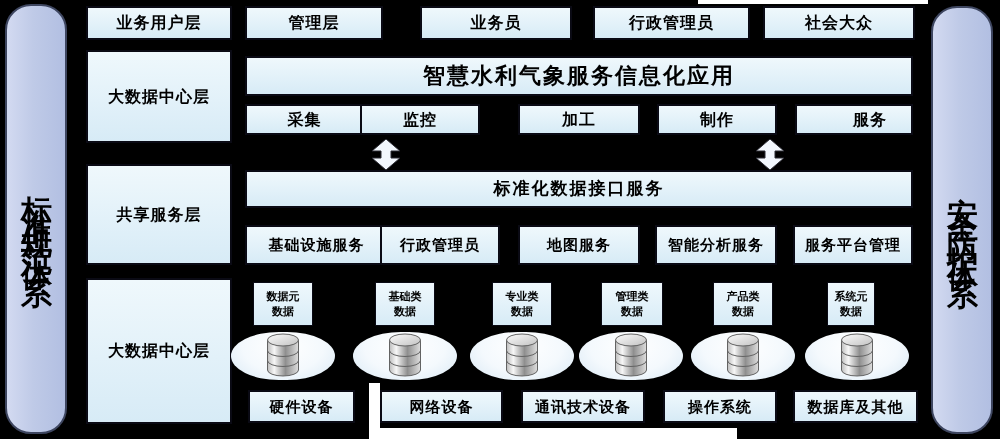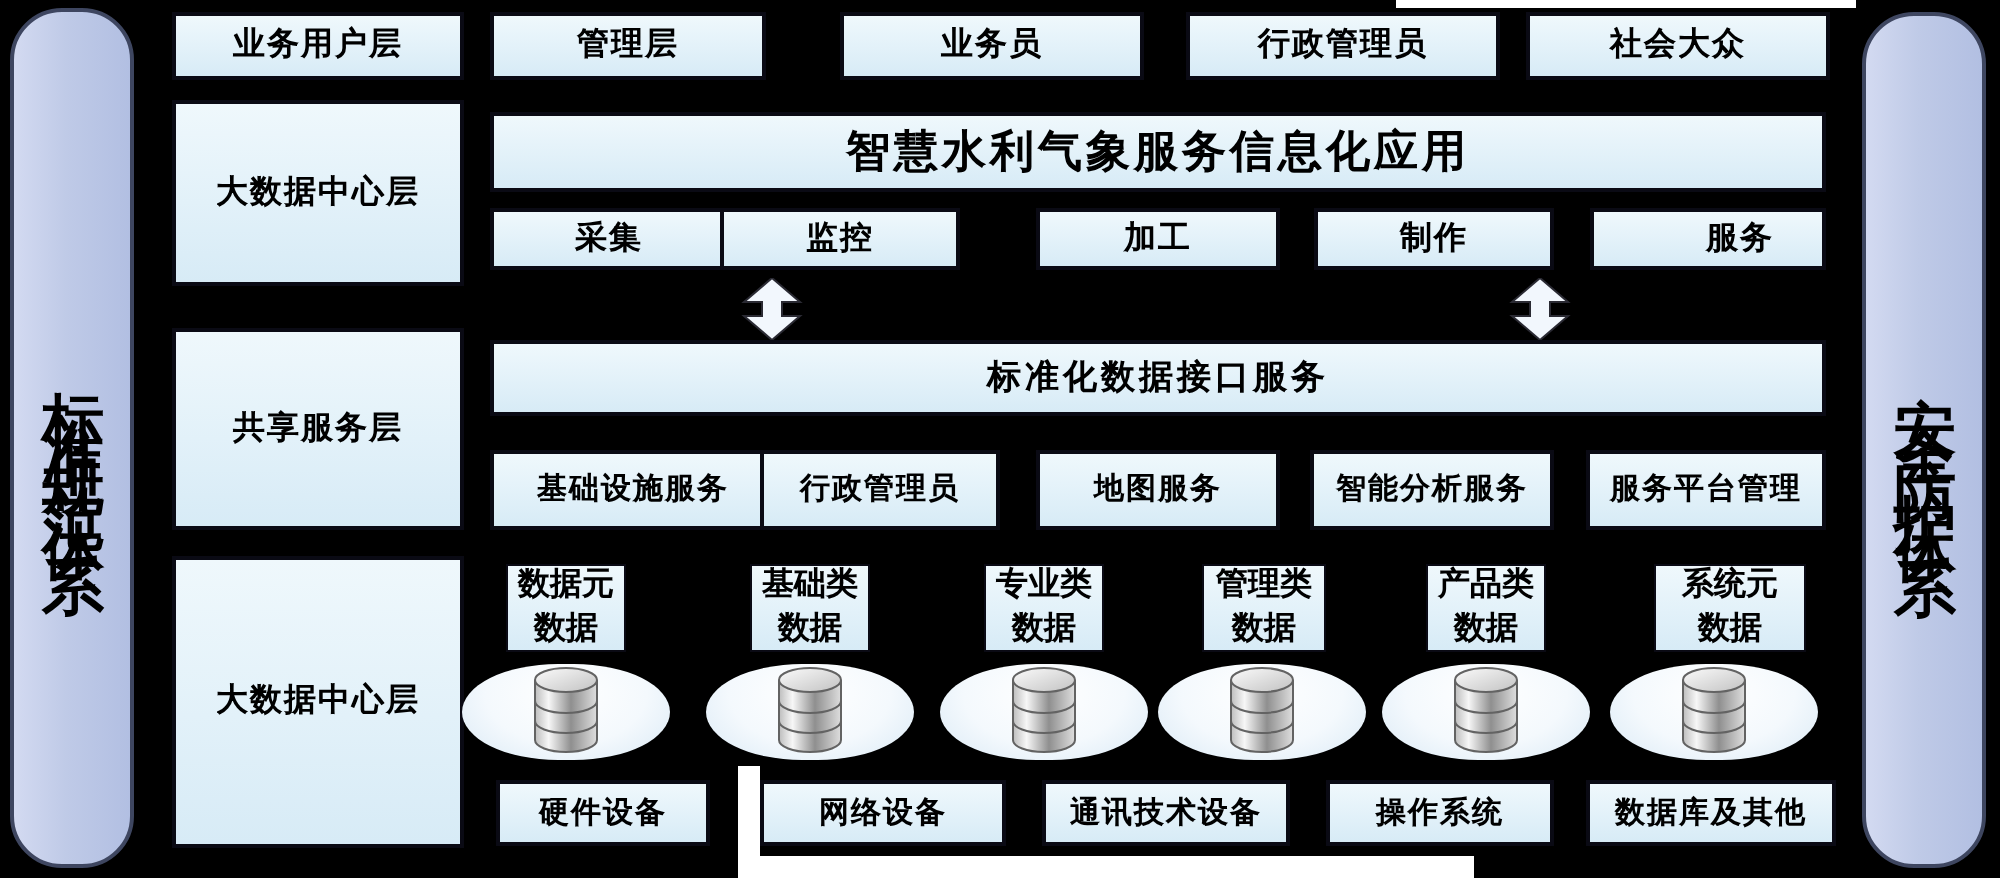--- a/index.html
+++ b/index.html
@@ -20,21 +20,21 @@
   .box{
     position:absolute;box-sizing:border-box;
     background:linear-gradient(180deg,#eff8fc 0%,#e2f1f9 55%,#d7ebf6 100%);
     border:2px solid #0a0a14;
     display:flex;align-items:center;justify-content:center;
     font-weight:bold;text-align:center;font-size:16px;letter-spacing:1px;
     line-height:1.2;
   }
   .box.title{font-size:22px;letter-spacing:2px;}
   .box.iface{font-size:17px;letter-spacing:2px;}
-  .box.databox{font-size:16px;letter-spacing:0;line-height:1.35;white-space:pre-line;border-width:1px;}
+  .box.databox{font-size:11px;letter-spacing:0;line-height:1.35;white-space:pre-line;border-width:1px;}
   .box.small{font-size:15px;}
   .cloud{
     position:absolute;width:104px;height:48px;
     background:radial-gradient(ellipse at 50% 30%,#ffffff 0%,#f4f9fd 55%,#d9e9f5 100%);
     border-radius:52px / 26px;
   }
   .dbicon{position:absolute;width:36px;height:44px;}
   .connector{position:absolute;width:32px;height:31px;}
 </style>
 </head>
@@ -104,21 +104,21 @@
   <div class="box databox" style="left:253px;top:282px;width:60px;height:44px;">数据元
 数据</div>
   <div class="box databox" style="left:375px;top:282px;width:60px;height:44px;">基础类
 数据</div>
   <div class="box databox" style="left:492px;top:282px;width:60px;height:44px;">专业类
 数据</div>
   <div class="box databox" style="left:601px;top:282px;width:62px;height:44px;">管理类
 数据</div>
   <div class="box databox" style="left:713px;top:282px;width:60px;height:44px;">产品类
 数据</div>
-  <div class="box databox" style="left:827px;top:282px;width:76px;height:44px;">系统元
+  <div class="box databox" style="left:827px;top:282px;width:48px;height:44px;">系统元
 数据</div>
 
   <div class="cloud" style="left:231px;top:332px;"></div>
   <div class="cloud" style="left:353px;top:332px;"></div>
   <div class="cloud" style="left:470px;top:332px;"></div>
   <div class="cloud" style="left:579px;top:332px;"></div>
   <div class="cloud" style="left:691px;top:332px;"></div>
   <div class="cloud" style="left:805px;top:332px;"></div>
 
   <svg class="dbicon" style="left:265px;top:333px;" viewBox="0 0 36 44">

